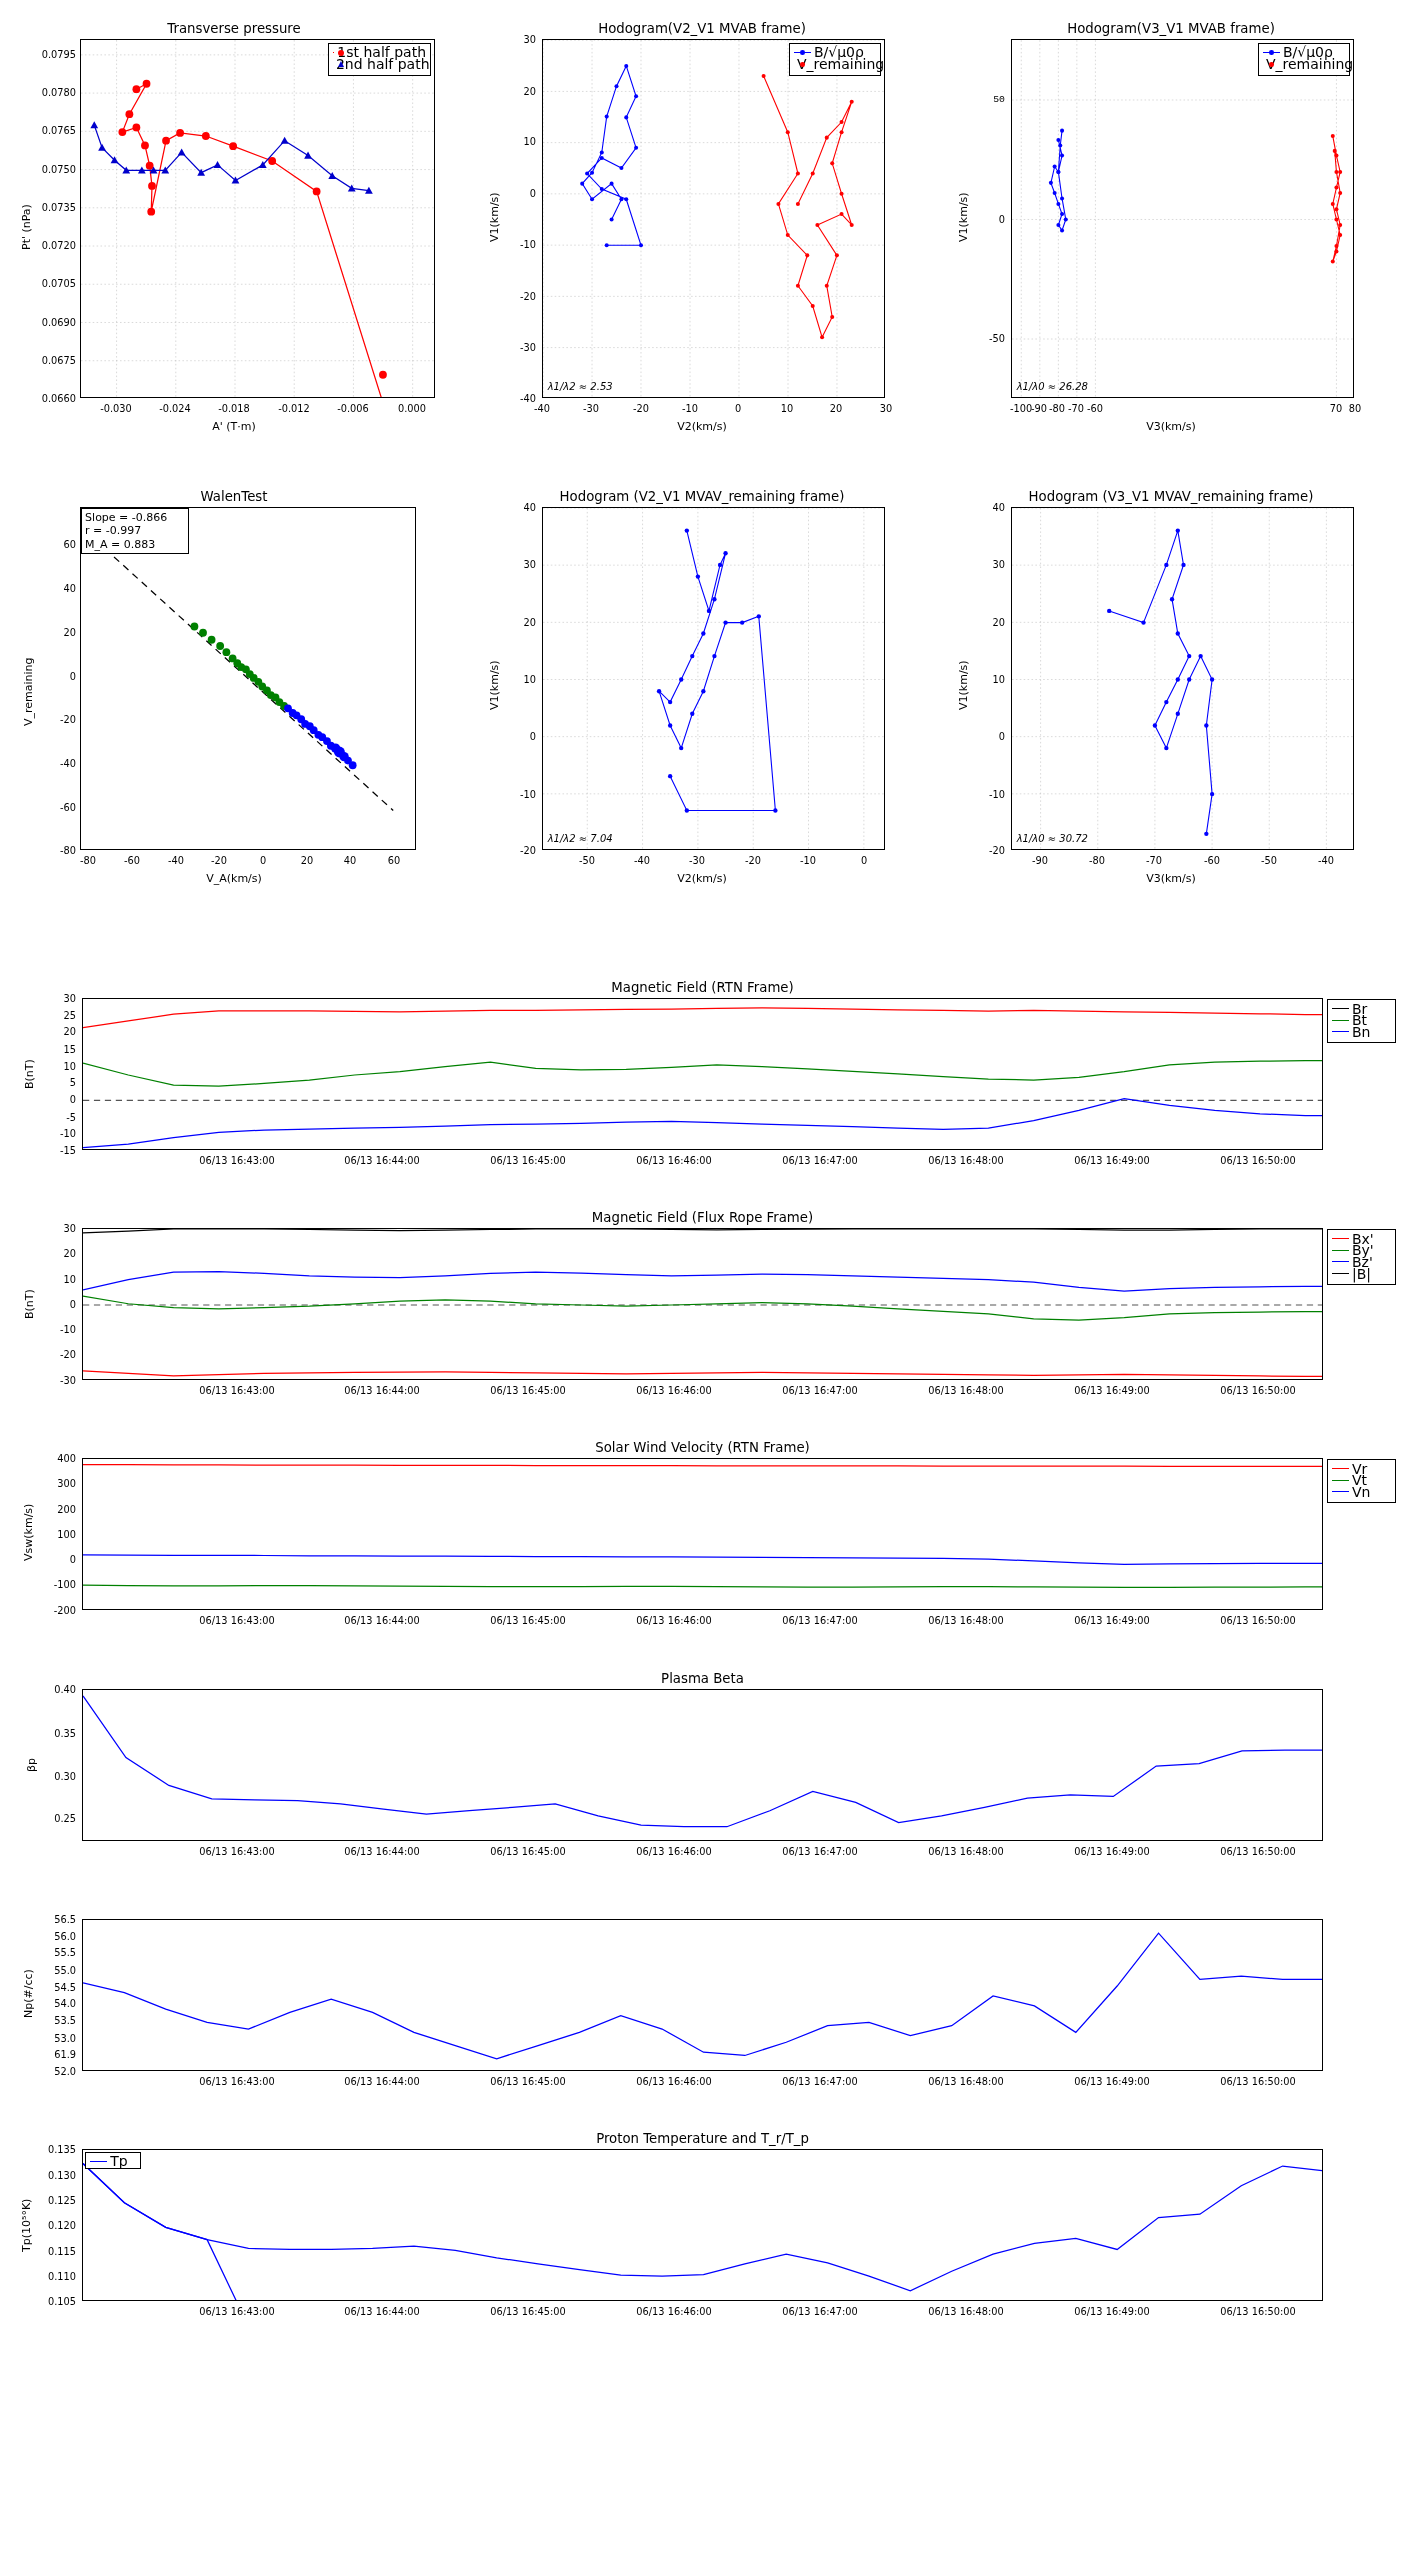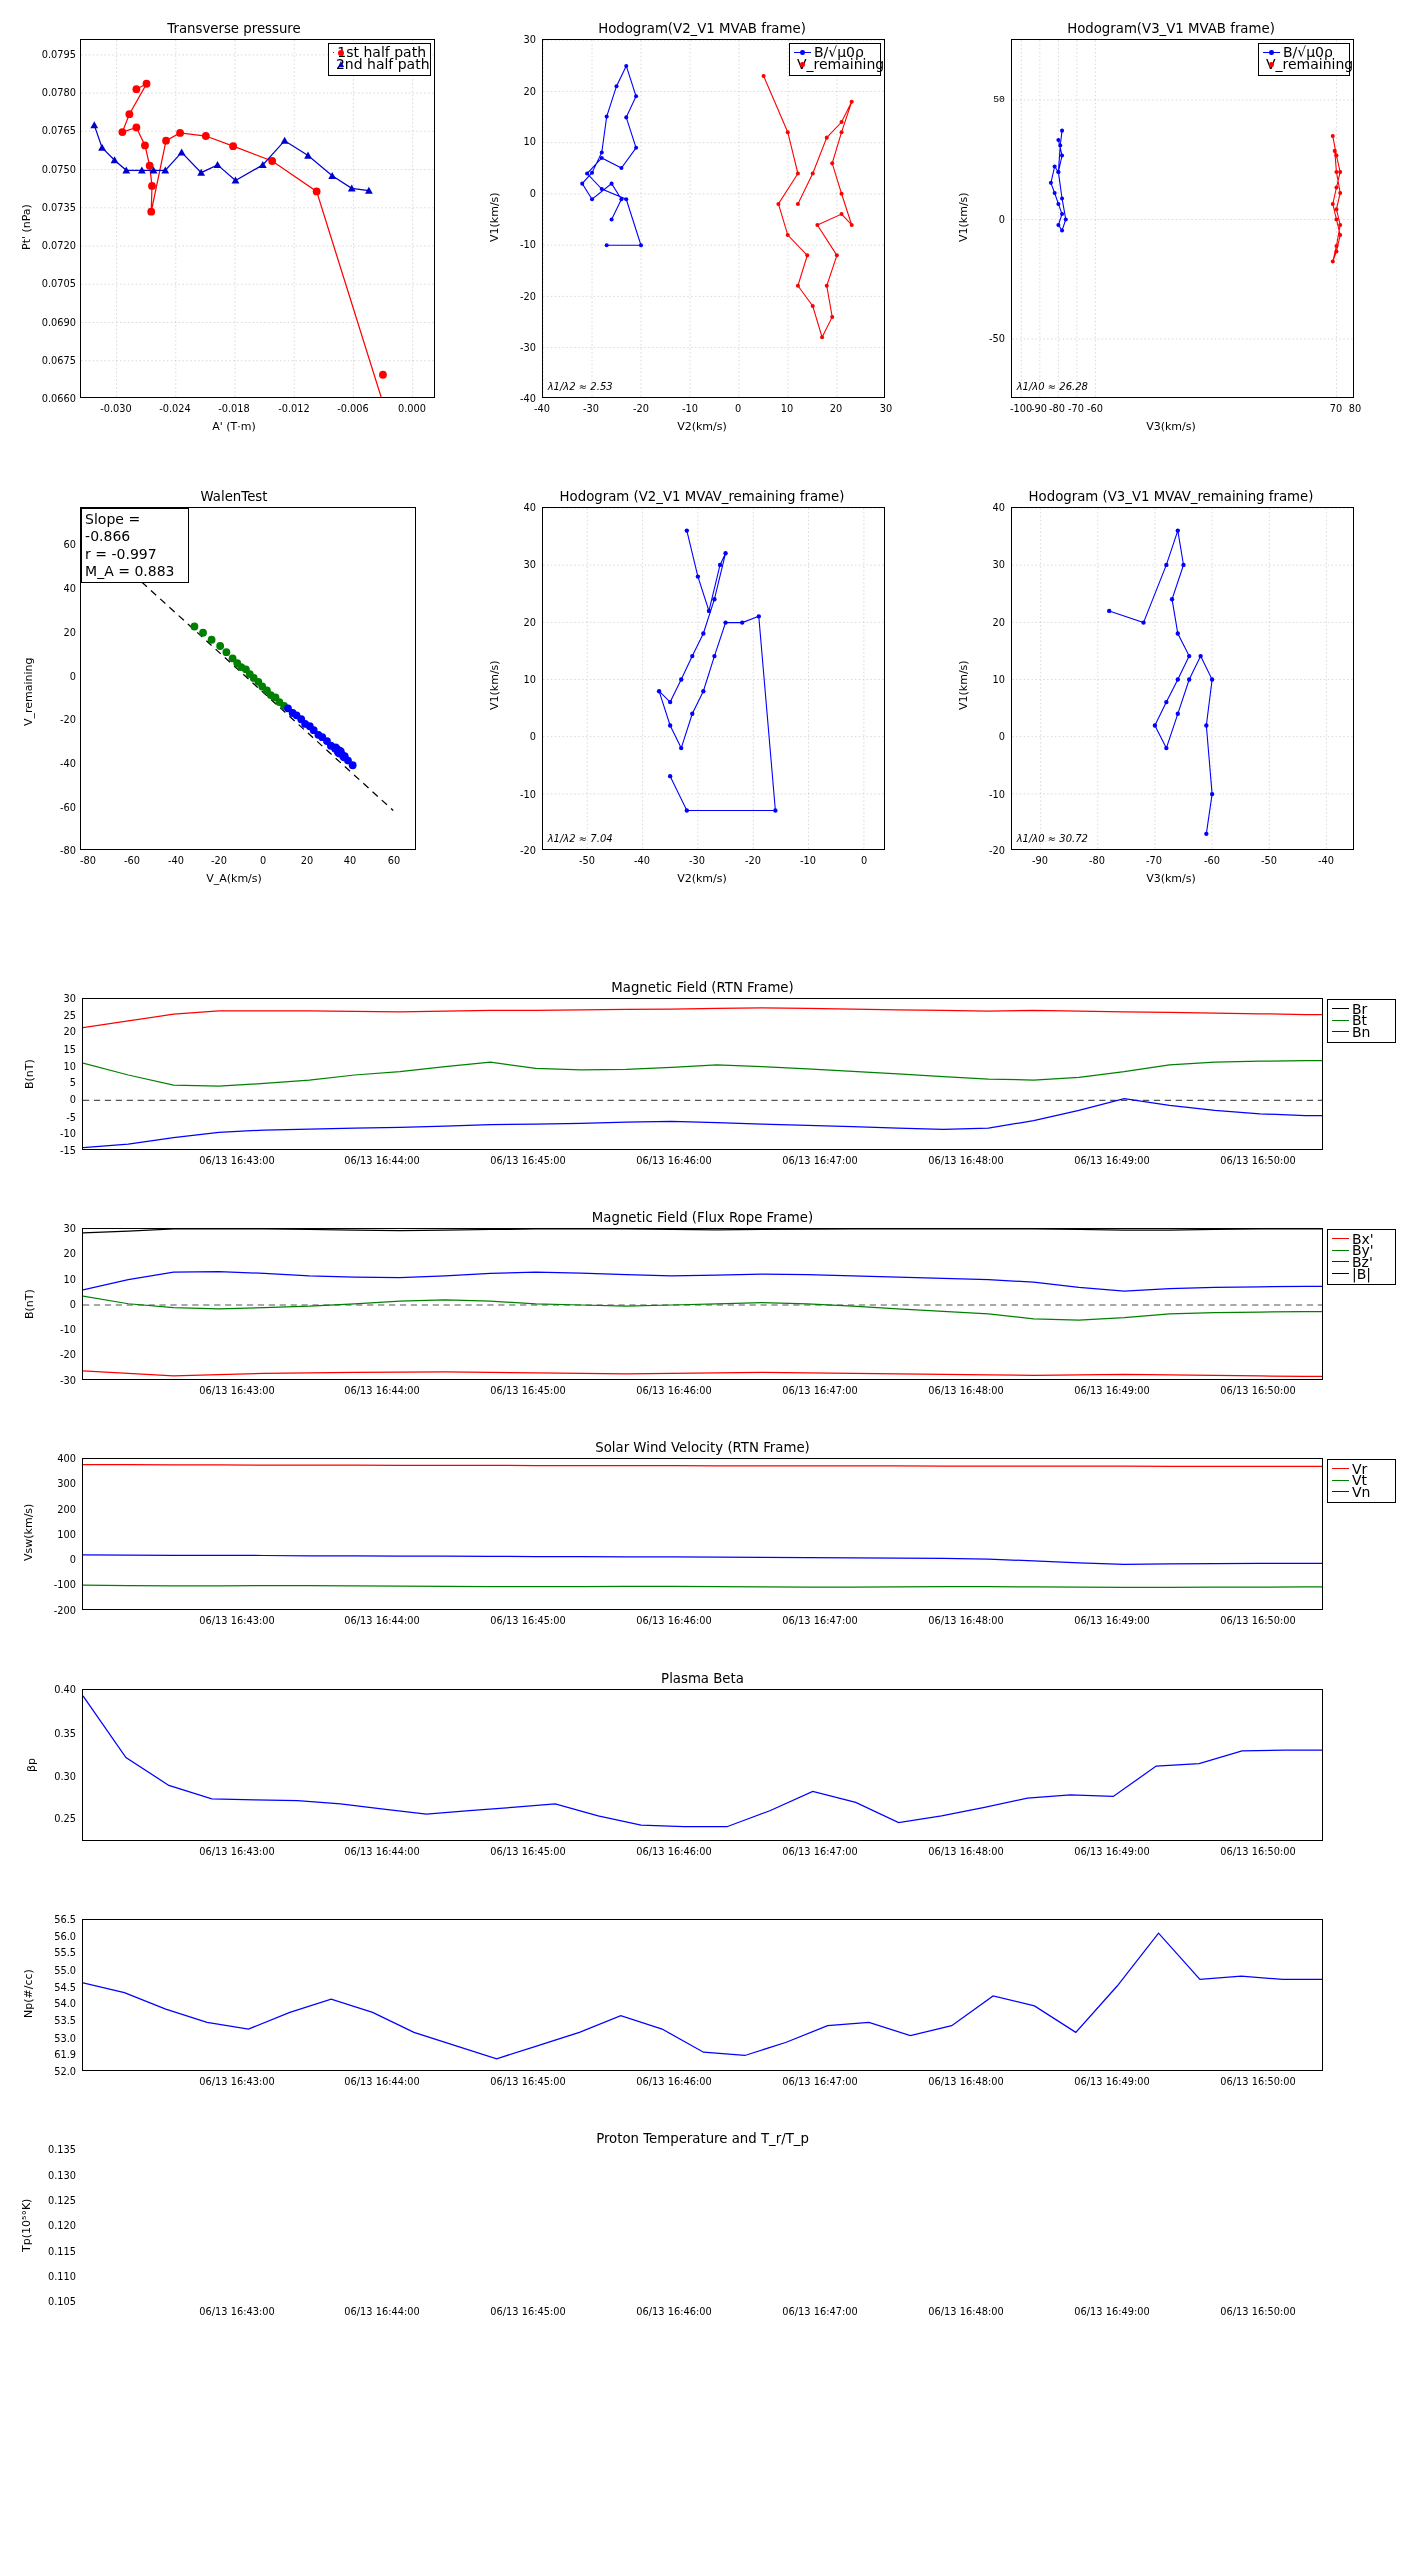--- a/index.html
+++ b/index.html
@@ -14,21 +14,21 @@
   .xlabel{position:absolute;text-align:center;font-size:11px;width:100%;}
   .tick{position:absolute;font-size:9.8px;color:#000;white-space:nowrap;}
   .tickx{transform:translateX(-50%);}
   .ticky{transform:translateY(-50%);text-align:right;}
   svg{display:block;}
   .legendbox{position:absolute;border:0.8px solid #000;background:#fff;font-size:9.4px;padding:2.3px 3.9px;box-sizing:border-box;}
   .legrow{display:flex;align-items:center;height:11.7px;white-space:nowrap;}
   .legline{width:17px;height:0;border-top:1.2px solid #000;margin-right:3.1px;position:relative;}
   .legtxt{font-size:14px;}
   .annot{position:absolute;font-size:10px;font-style:italic;}
-  .infobox{position:absolute;border:0.8px solid #000;background:#fff;font-size:14px;padding:1.6px 3.1px;line-height:1.25;}
+  .infobox{position:absolute;border:0.8px solid #000;background:#fff;font-size:11px;padding:1.6px 3.1px;line-height:1.25;}
 </style>
 </head>
 <body>
 
 <div class="page">
 
   <div class="panel" style="left:0;top:0;width:468px;height:445px;">
     <div class="title" style="top:21px;">Transverse pressure</div>
     <div class="plotbox" style="left:80px;top:39px;width:355px;height:359px;">
       <svg width="355" height="359" viewBox="0 0 455 460">
@@ -691,20 +691,32 @@
     <div class="tick tickx" style="left:674px;top:179px;">06/13 16:46:00</div>
     <div class="tick tickx" style="left:820px;top:179px;">06/13 16:47:00</div>
     <div class="tick tickx" style="left:966px;top:179px;">06/13 16:48:00</div>
     <div class="tick tickx" style="left:1112px;top:179px;">06/13 16:49:00</div>
     <div class="tick tickx" style="left:1258px;top:179px;">06/13 16:50:00</div>
     <div class="ylabel" style="left:22px;top:121px;transform:rotate(-90deg);">Np(#/cc)</div>
   </div>
 
   <div class="panel" style="left:0;top:2127px;width:1405px;height:219px;">
     <div class="title" style="top:3.9px;">Proton Temperature and T_r/T_p</div>
+    <div class="plotbox" style="left:82px;top:22px;width:1241px;height:152px;">
+      <svg width="1241" height="152" viewBox="0 0 1590 195" preserveAspectRatio="none">
+        <polyline fill="none" stroke="#0000ff" stroke-width="1.6" points="0,17.4 53,67.7 106,99.2 159,115.0 212,226.3 212,226.3 212,226.3 212,226.3"></polyline>
+        <polyline fill="none" stroke="#0000ff" stroke-width="1.6" points="0,17.4 53,67.7 106,99.2 159,115.0 212,126.3 265,127.6 318,127.6 371,126.3 424,123.2 477,128.8 530,138.3 583,146.1 636,153.6 689,160.5 742,161.8 795,159.9 848,146.1 901,133.5 954,144.8 1007,161.8 1060,180.6 1113,155.5 1166,133.5 1219,119.7 1272,113.4 1325,127.6 1378,86.7 1431,82.3 1484,45.8 1537,20.6 1590,26.9"></polyline>
+      </svg>
+      <div class="legendbox" style="left:2.3px;top:2.3px;width:56px;height:17px;">
+        <div class="legrow">
+            <span class="legline" style="border-top-color:#0000ff;"></span>
+            <span class="legtxt">Tp</span>
+          </div>
+      </div>
+    </div>
     <div class="tick ticky" style="left:35px;width:41px;top:174px;">0.105</div>
     <div class="tick ticky" style="left:35px;width:41px;top:149px;">0.110</div>
     <div class="tick ticky" style="left:35px;width:41px;top:124px;">0.115</div>
     <div class="tick ticky" style="left:35px;width:41px;top:98px;">0.120</div>
     <div class="tick ticky" style="left:35px;width:41px;top:73px;">0.125</div>
     <div class="tick ticky" style="left:35px;width:41px;top:48px;">0.130</div>
     <div class="tick ticky" style="left:35px;width:41px;top:22px;">0.135</div>
     <div class="tick tickx" style="left:237px;top:179px;">06/13 16:43:00</div>
     <div class="tick tickx" style="left:382px;top:179px;">06/13 16:44:00</div>
     <div class="tick tickx" style="left:528px;top:179px;">06/13 16:45:00</div>

